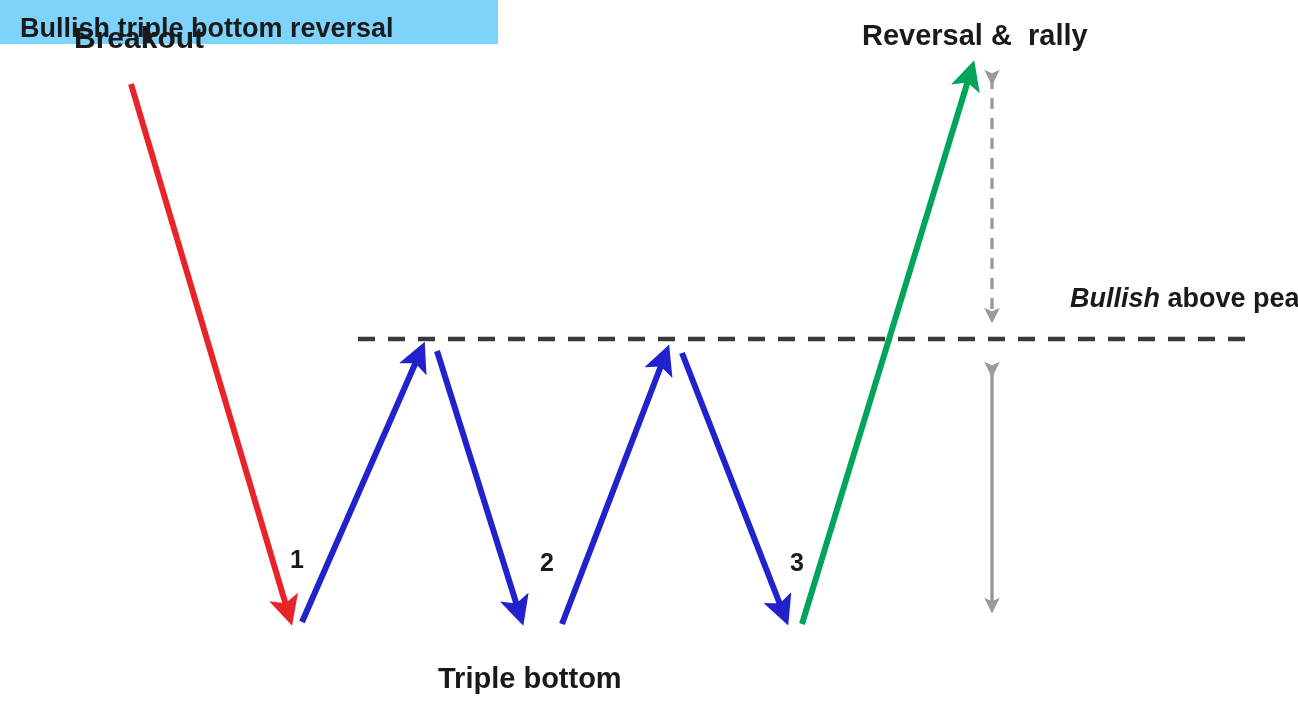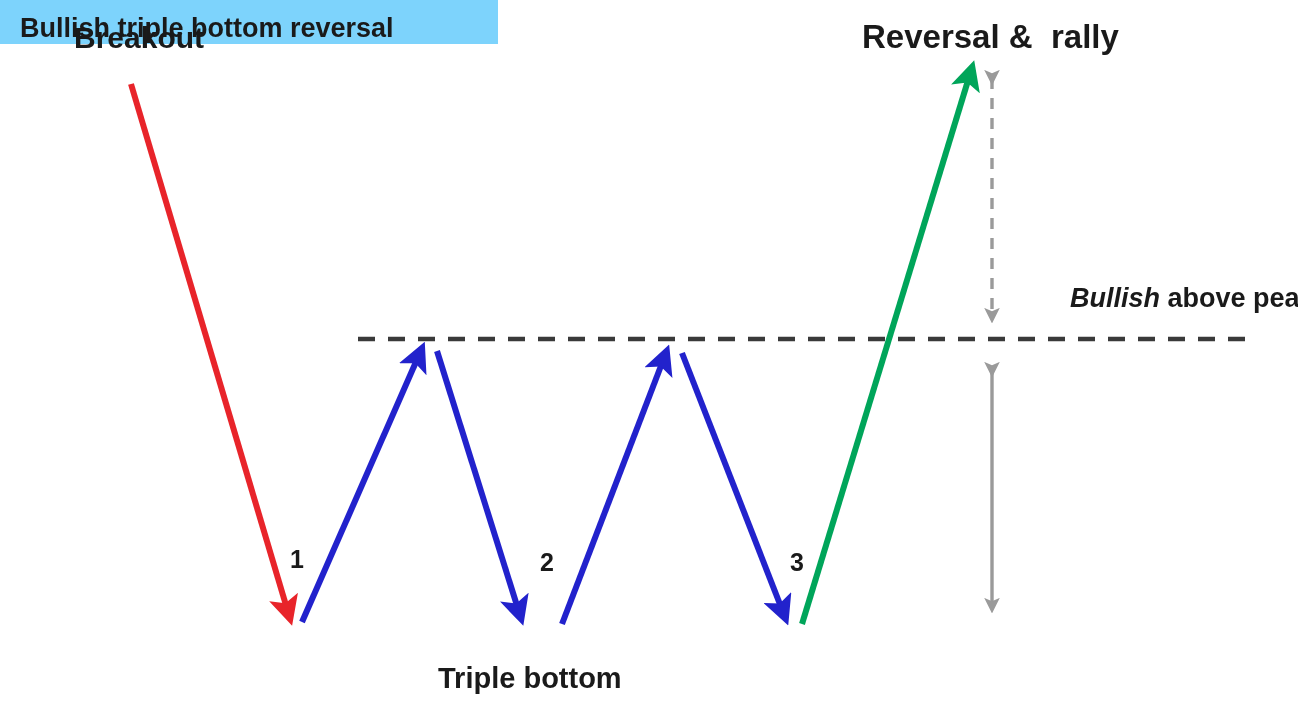--- a/index.html
+++ b/index.html
@@ -31,21 +31,21 @@
     line-height: 1.18;
   }
   #label-downtrend {
     left: 74px;
     top: 20px;
     font-size: 30px;
   }
   #label-reversal-rally {
     left: 862px;
     top: 18px;
-    font-size: 33px;
+    font-size: 29px;
   }
   #label-pattern-box {
     left: 272px;
     top: 234px;
     width: 498px;
     height: 44px;
     background: #7dd3fc;
   }
   #label-pattern-text {
     position: absolute;

